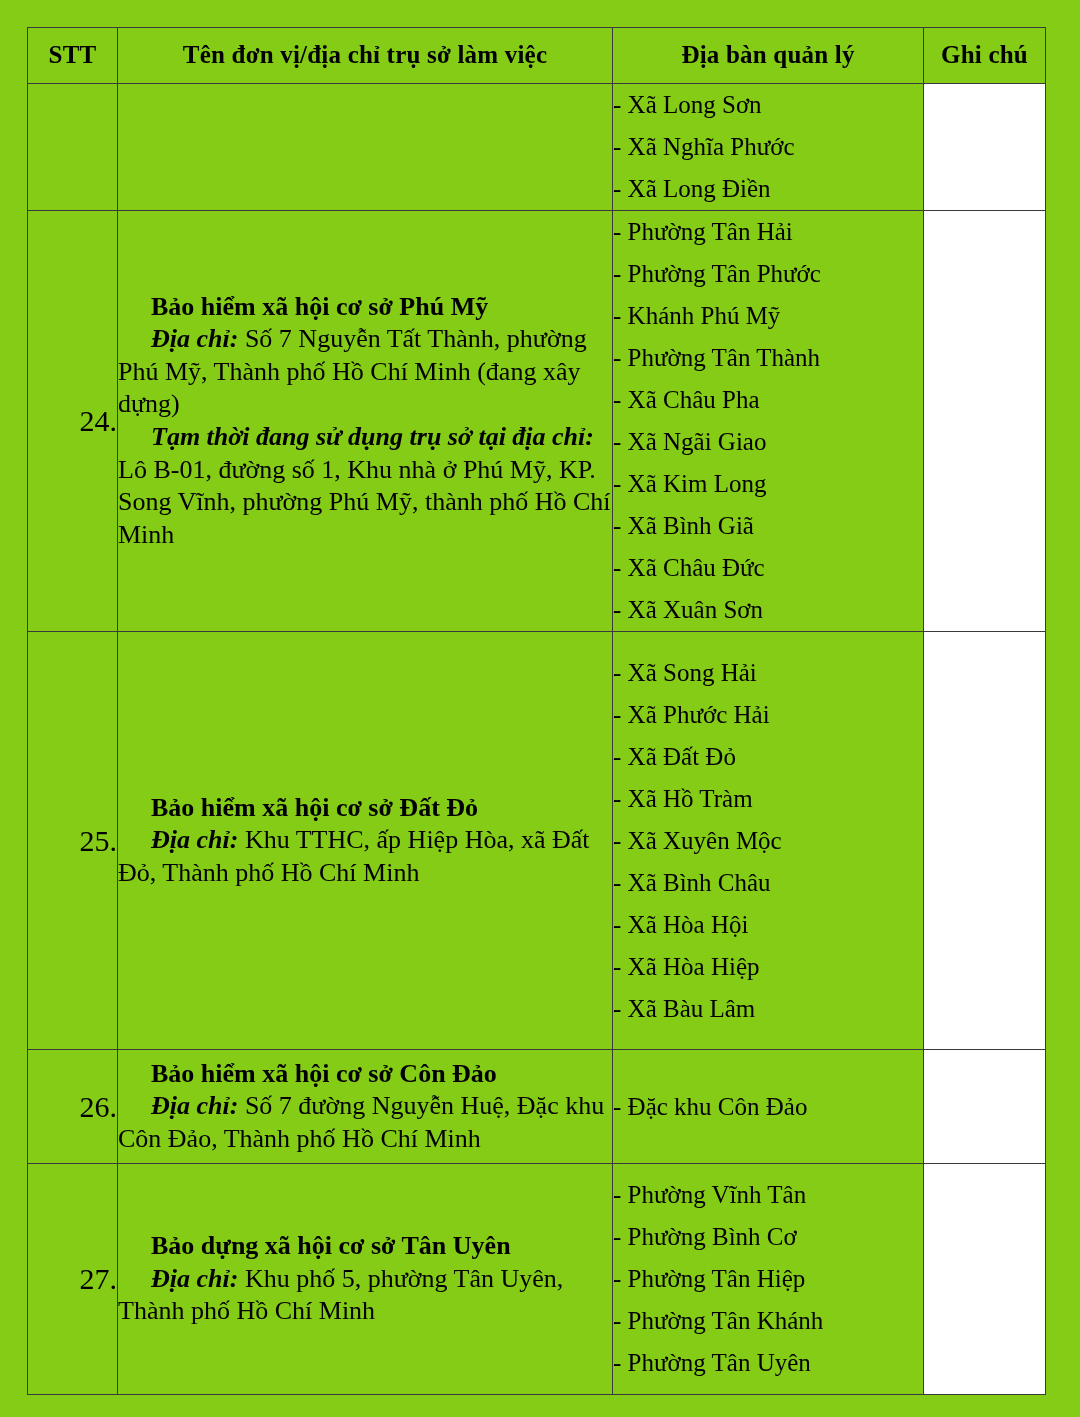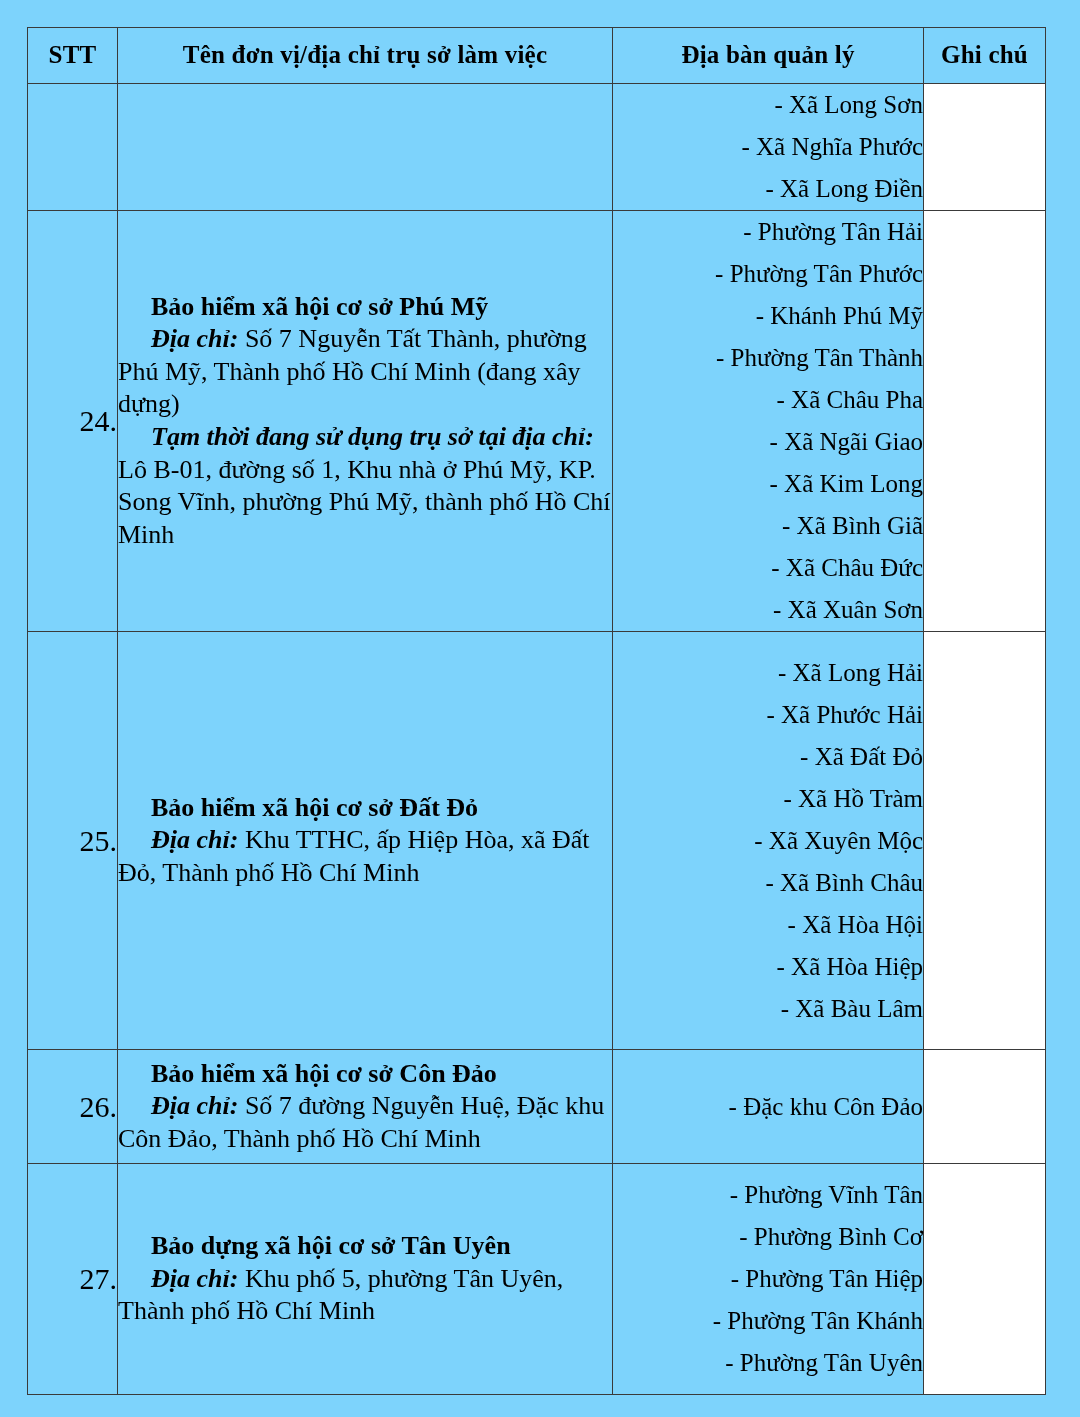--- a/index.html
+++ b/index.html
@@ -12,21 +12,21 @@
     height: 1417px;
     font-family: "Liberation Serif", "DejaVu Serif", serif;
     color: #000000;
     overflow: hidden;
   }
 
   .page {
     position: relative;
     width: 1080px;
     height: 1417px;
-    background: #7dd3fc;
+    background: #84cc16;
   }
 
   table.admin-table {
     position: absolute;
     left: 27px;
     top: 27px;
     width: 1018px;
     border-collapse: collapse;
     table-layout: fixed;
   }
@@ -86,21 +86,20 @@
   }
   .lbl-temp {
     font-weight: bold;
     font-style: italic;
   }
 
   
   td.area {
     padding: 8px 6px 8px 12px;
     vertical-align: middle;
-    text-align: right;
   }
   td.area.mid {
     vertical-align: middle;
   }
   ul.area-list {
     list-style: none;
     margin: 0;
     padding: 0;
     font-size: 25px;
   }
@@ -176,21 +175,21 @@
       <tr style="height:418px;">
         <td class="stt">25.</td>
         <td class="name">
           <div class="unit-block">
             <span class="unit-title">Bảo hiểm xã hội cơ sở Đất Đỏ</span>
             <span class="unit-addr"><span class="lbl-addr">Địa chỉ:</span><span> Khu TTHC, ấp Hiệp Hòa, xã Đất Đỏ, Thành phố Hồ Chí Minh</span></span>
           </div>
         </td>
         <td class="area mid">
           <ul class="area-list">
-            <li>- Xã Long Hải</li>
+            <li>- Xã Song Hải</li>
             <li>- Xã Phước Hải</li>
             <li>- Xã Đất Đỏ</li>
             <li>- Xã Hồ Tràm</li>
             <li>- Xã Xuyên Mộc</li>
             <li>- Xã Bình Châu</li>
             <li>- Xã Hòa Hội</li>
             <li>- Xã Hòa Hiệp</li>
             <li>- Xã Bàu Lâm</li>
           </ul>
         </td>

